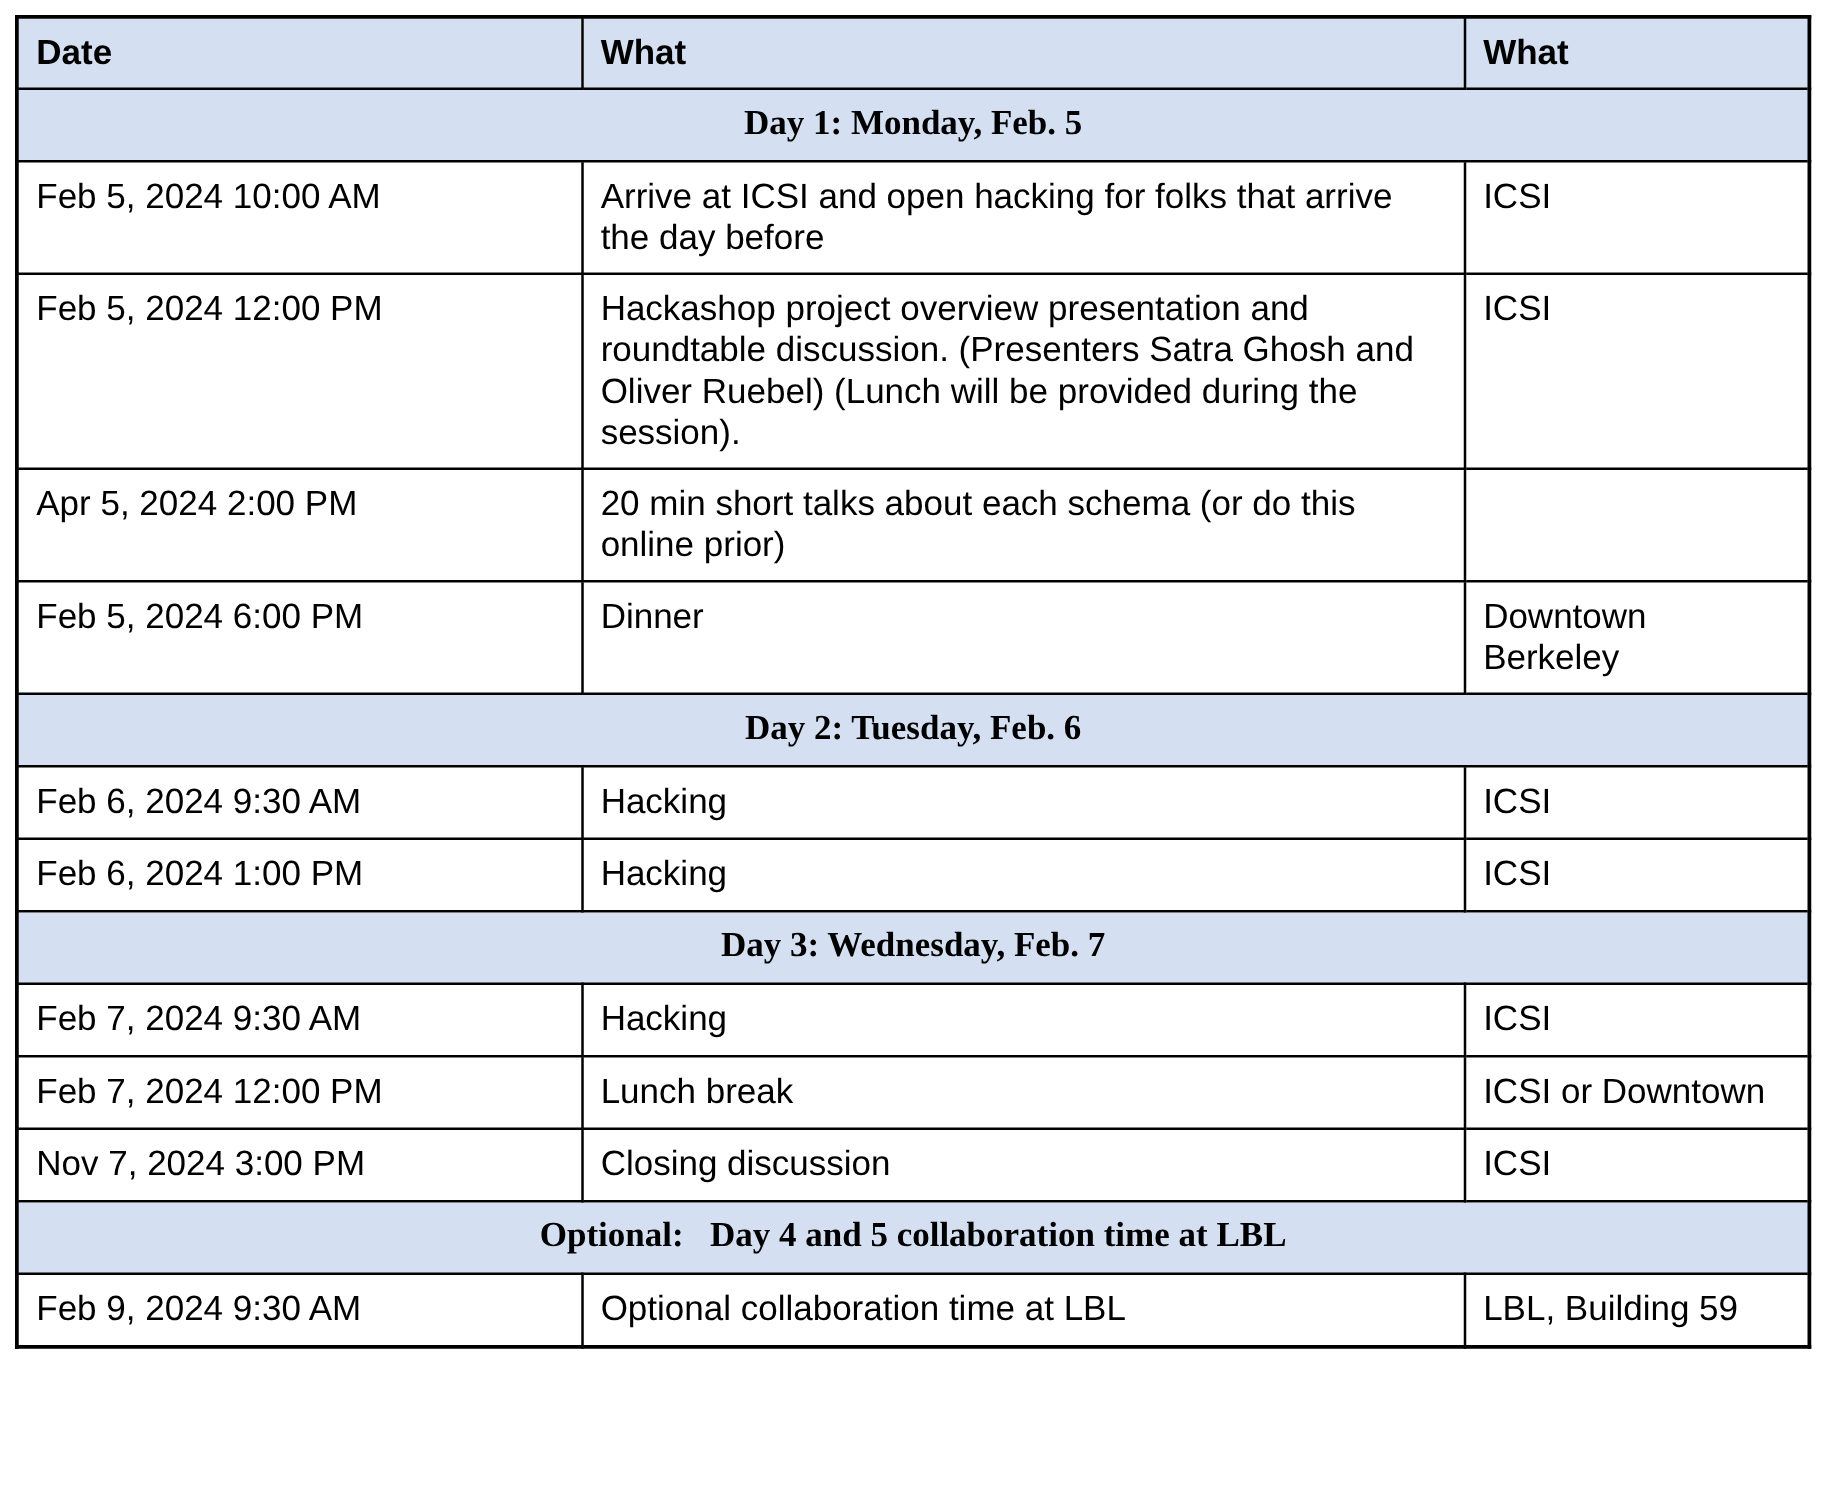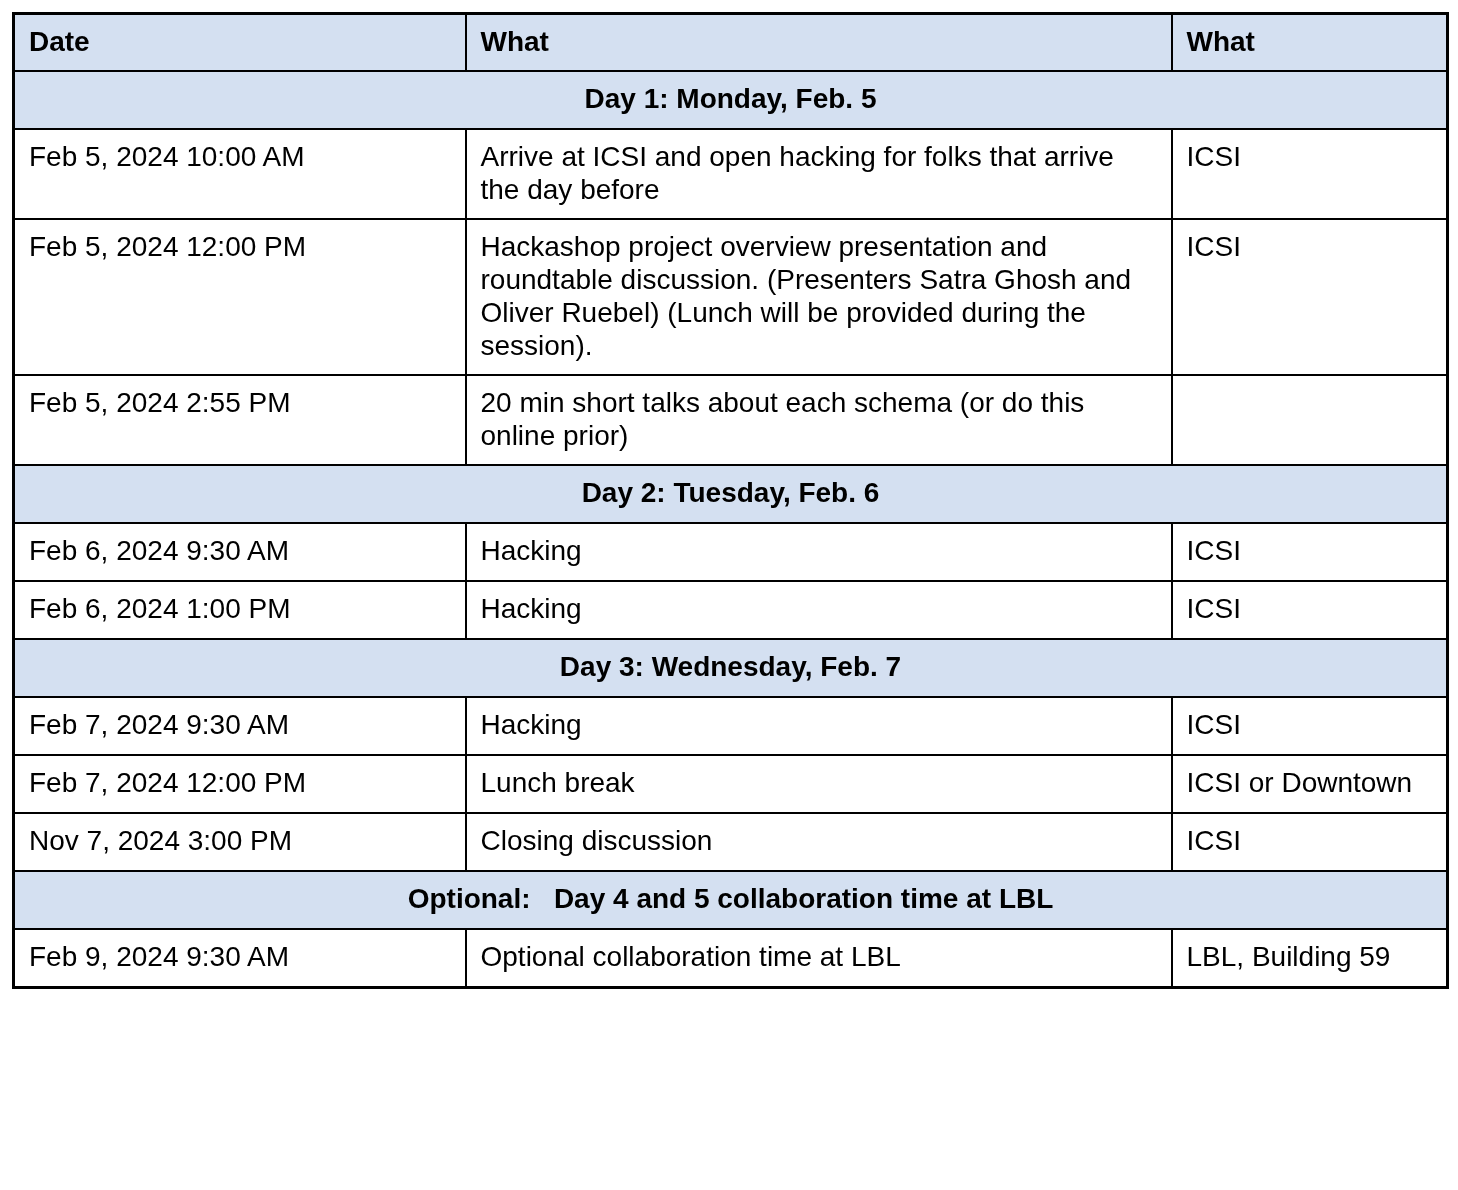--- a/index.html
+++ b/index.html
@@ -41,21 +41,21 @@
     color:var(--text-color);
     overflow:hidden;
     word-wrap:break-word;
   }
   thead tr{height:57px;}
   thead th{
     background:var(--section-bg);
     text-align:left;
     font-weight:bold;
   }
-  tr.section-row{height:58px;}
+  tr.section-row{height:58px;font-family:Liberation Serif, serif;}
   td.section-cell{
     background:var(--section-bg);
     font-weight:bold;
     text-align:center;
   }
   tr.body-row{height:58px;}
   td.cell{
     background:#ffffff;
     font-weight:normal;
     text-align:left;
@@ -87,23 +87,28 @@
           <td class="cell cell-date">Feb 5, 2024 10:00 AM</td>
           <td class="cell cell-what">Arrive at ICSI and open hacking for folks that arrive the day before</td>
           <td class="cell cell-where">ICSI</td>
         </tr>
         <tr class="body-row">
           <td class="cell cell-date">Feb 5, 2024 12:00 PM</td>
           <td class="cell cell-what">Hackashop project overview presentation and roundtable discussion. (Presenters Satra Ghosh and Oliver Ruebel) (Lunch will be provided during the session).</td>
           <td class="cell cell-where">ICSI</td>
         </tr>
         <tr class="body-row">
-          <td class="cell cell-date">Feb 5, 2024 2:55 PM</td>
+          <td class="cell cell-date">Apr 5, 2024 2:00 PM</td>
           <td class="cell cell-what">20 min short talks about each schema (or do this online prior)</td>
           <td class="cell cell-where"></td>
+        </tr>
+        <tr class="body-row">
+          <td class="cell cell-date">Feb 5, 2024 6:00 PM</td>
+          <td class="cell cell-what">Dinner</td>
+          <td class="cell cell-where">Downtown Berkeley</td>
         </tr>
         <tr class="section-row">
           <td colspan="3" class="section-cell">Day 2: Tuesday, Feb. 6</td>
         </tr>
         <tr class="body-row">
           <td class="cell cell-date">Feb 6, 2024 9:30 AM</td>
           <td class="cell cell-what">Hacking</td>
           <td class="cell cell-where">ICSI</td>
         </tr>
         <tr class="body-row">

